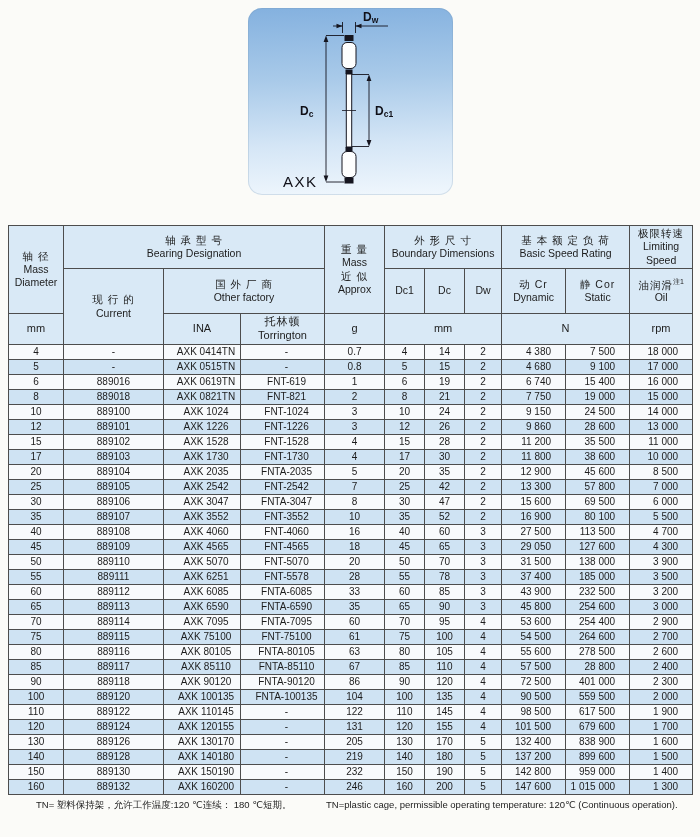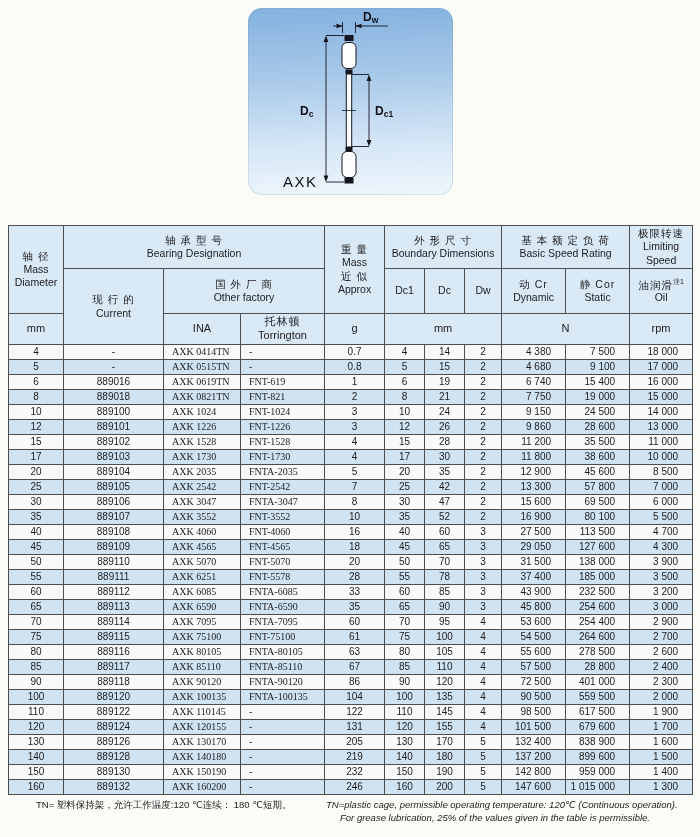--- a/index.html
+++ b/index.html
@@ -38,27 +38,27 @@
   .spec-table thead .h2 th{height:44px;}
   .spec-table thead .h3 th{height:30px;font-size:11px;}
   .zh{letter-spacing:1px;}
   .spec-table sup{font-size:7px;vertical-align:super;letter-spacing:0;}
   .spec-table tbody td{
     height:14px;line-height:14px;font-size:10px;
     text-align:center;vertical-align:middle;
   }
   .zebra-white td{background:#f8fafc;}
   .zebra-blue td{background:#cfe3f3;}
-  .spec-table tbody td.al-l{text-align:left;padding-left:8px;font-family:Liberation Serif, serif;}
+  .spec-table tbody td.al-l{text-align:center;padding-left:8px;}
   .spec-table tbody td.al-r{text-align:right;padding-right:14px;}
   .spec-table tbody td.al-c{text-align:center;}
   
   .notes{position:absolute;top:799px;left:8px;width:688px;font-size:9.5px;line-height:1.35;}
   .notes .zh-block{position:absolute;left:0;top:0;width:315px;margin-left:28px;}
-  .notes .en-block{position:absolute;left:318px;top:0;width:370px;font-style:italic;}
+  .notes .en-block{position:absolute;left:318px;top:0;width:370px;}
   .notes .indent{padding-left:14px;}
 </style>
 </head>
 <body>
 
 <div class="diagram-card">
   <svg width="205" height="187" viewBox="0 0 205 187">
     <g stroke="#15151f" stroke-width="0.9" fill="none">
 
       <line x1="78" y1="27.5" x2="96" y2="27.5"></line>
@@ -579,15 +579,14 @@
       </tr>
     </tbody>
 </table>
 
 <div class="notes">
   <div class="zh-block">
     <div>TN= 塑料保持架，允许工作温度:120 ℃连续：  180 ℃短期。</div>
   </div>
   <div class="en-block">
     <div>TN=plastic cage, permissible operating temperature: 120℃ (Continuous operation).</div>
-    <div class="indent">For grease lubrication, 25% of the values given in the table is permissible.</div>
   </div>
 </div>
 
 </body></html>

